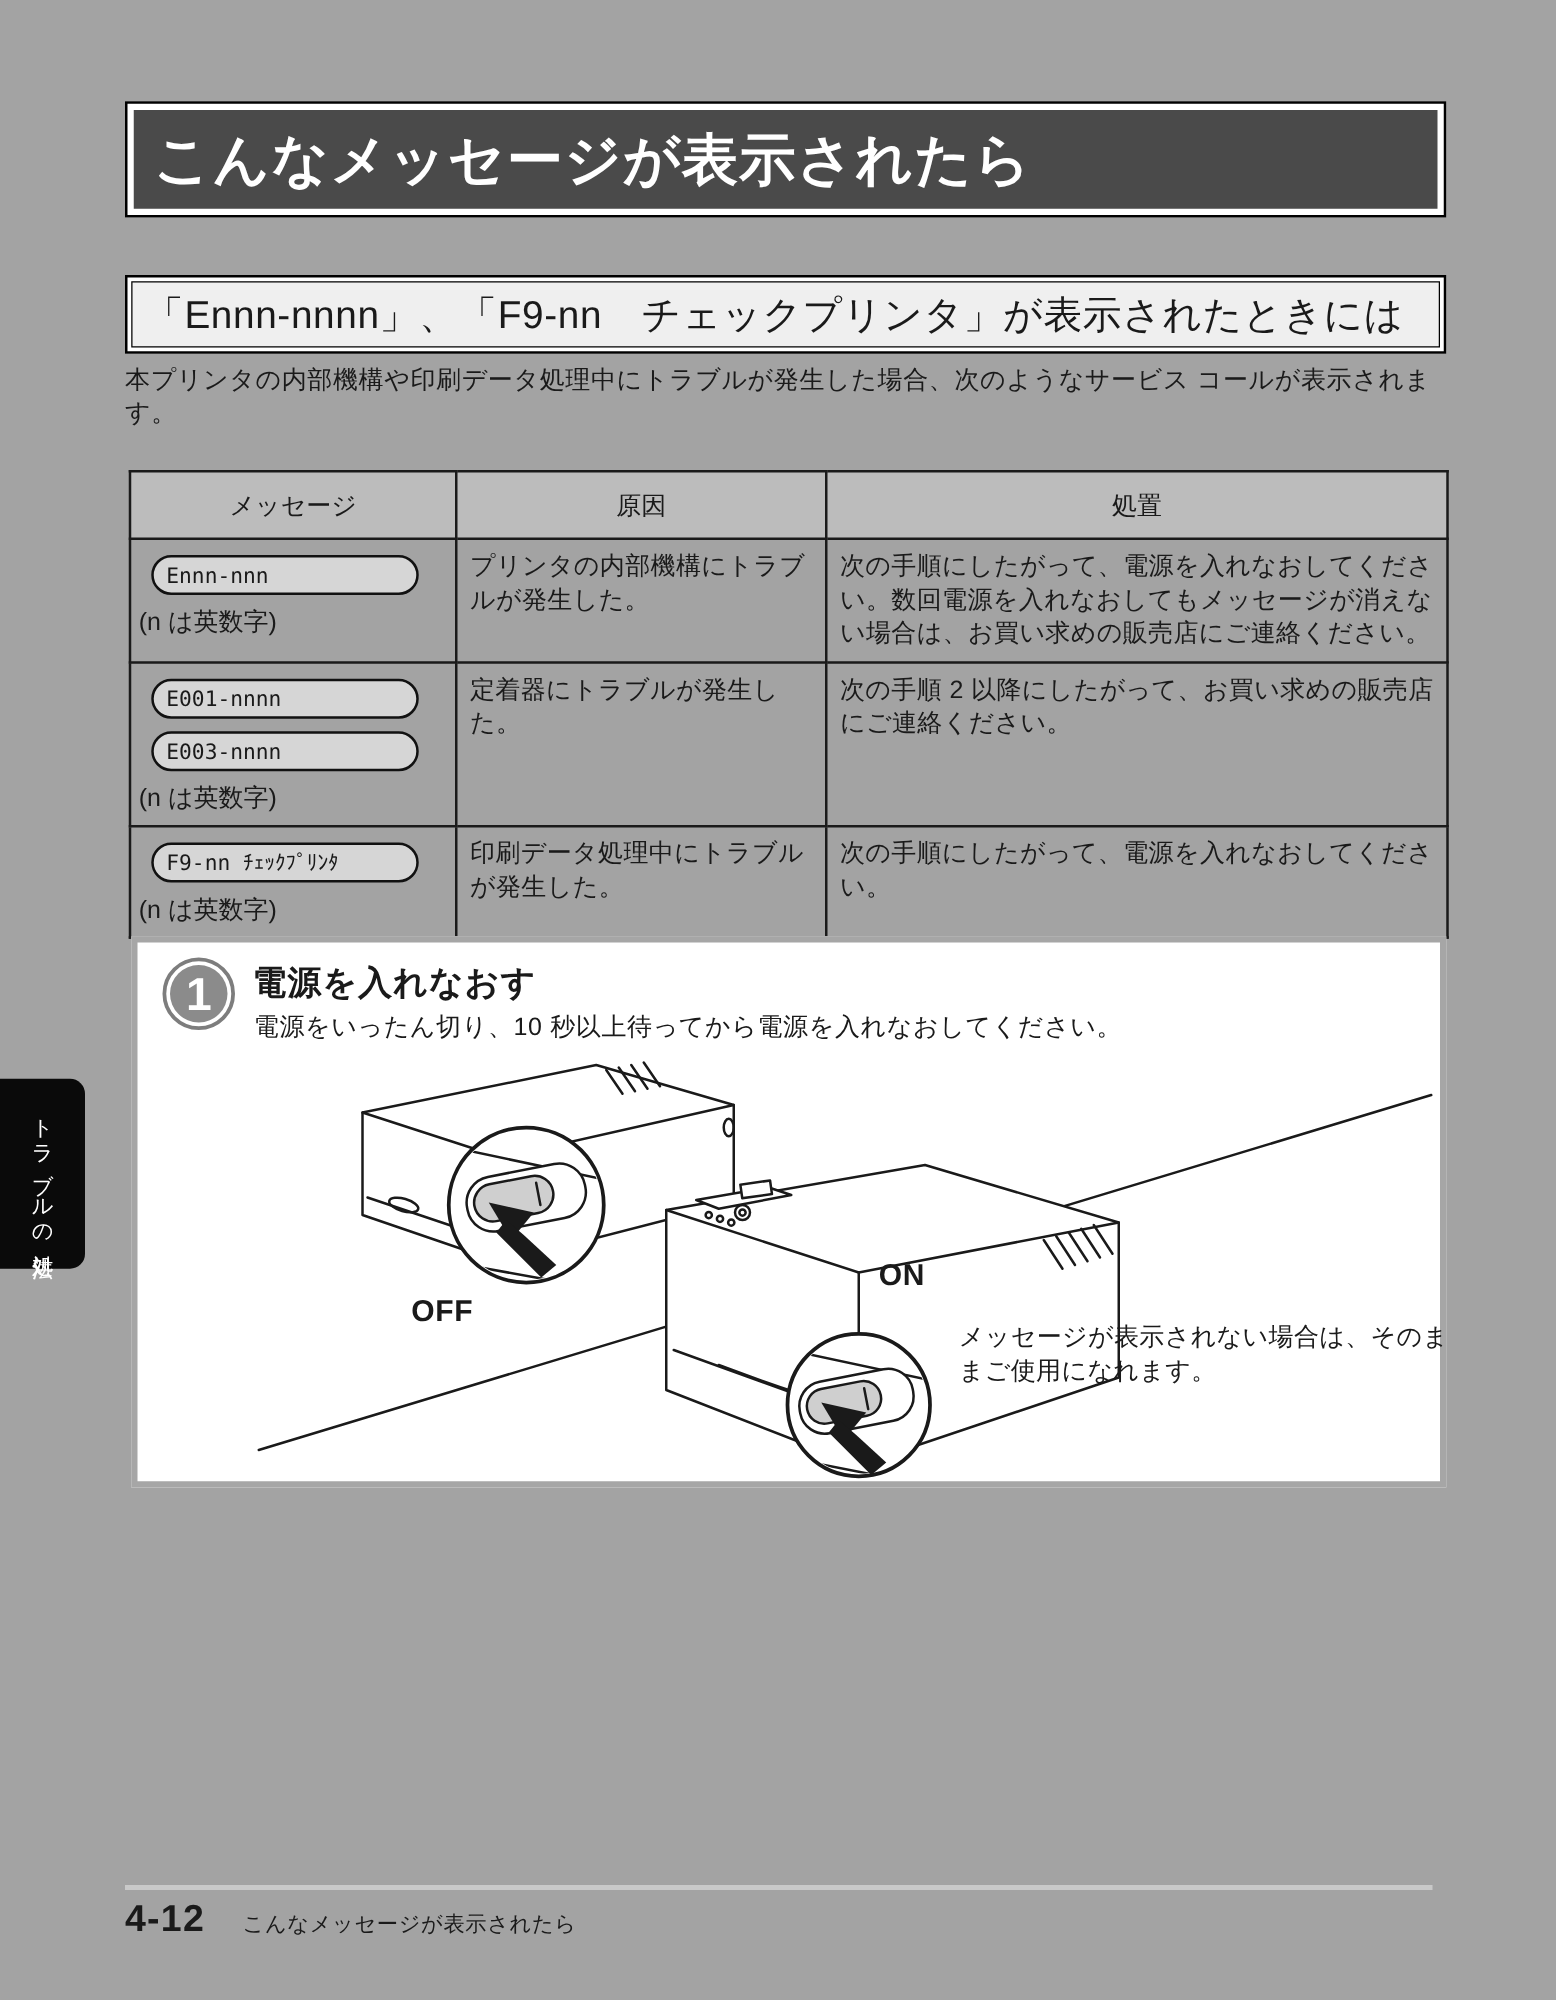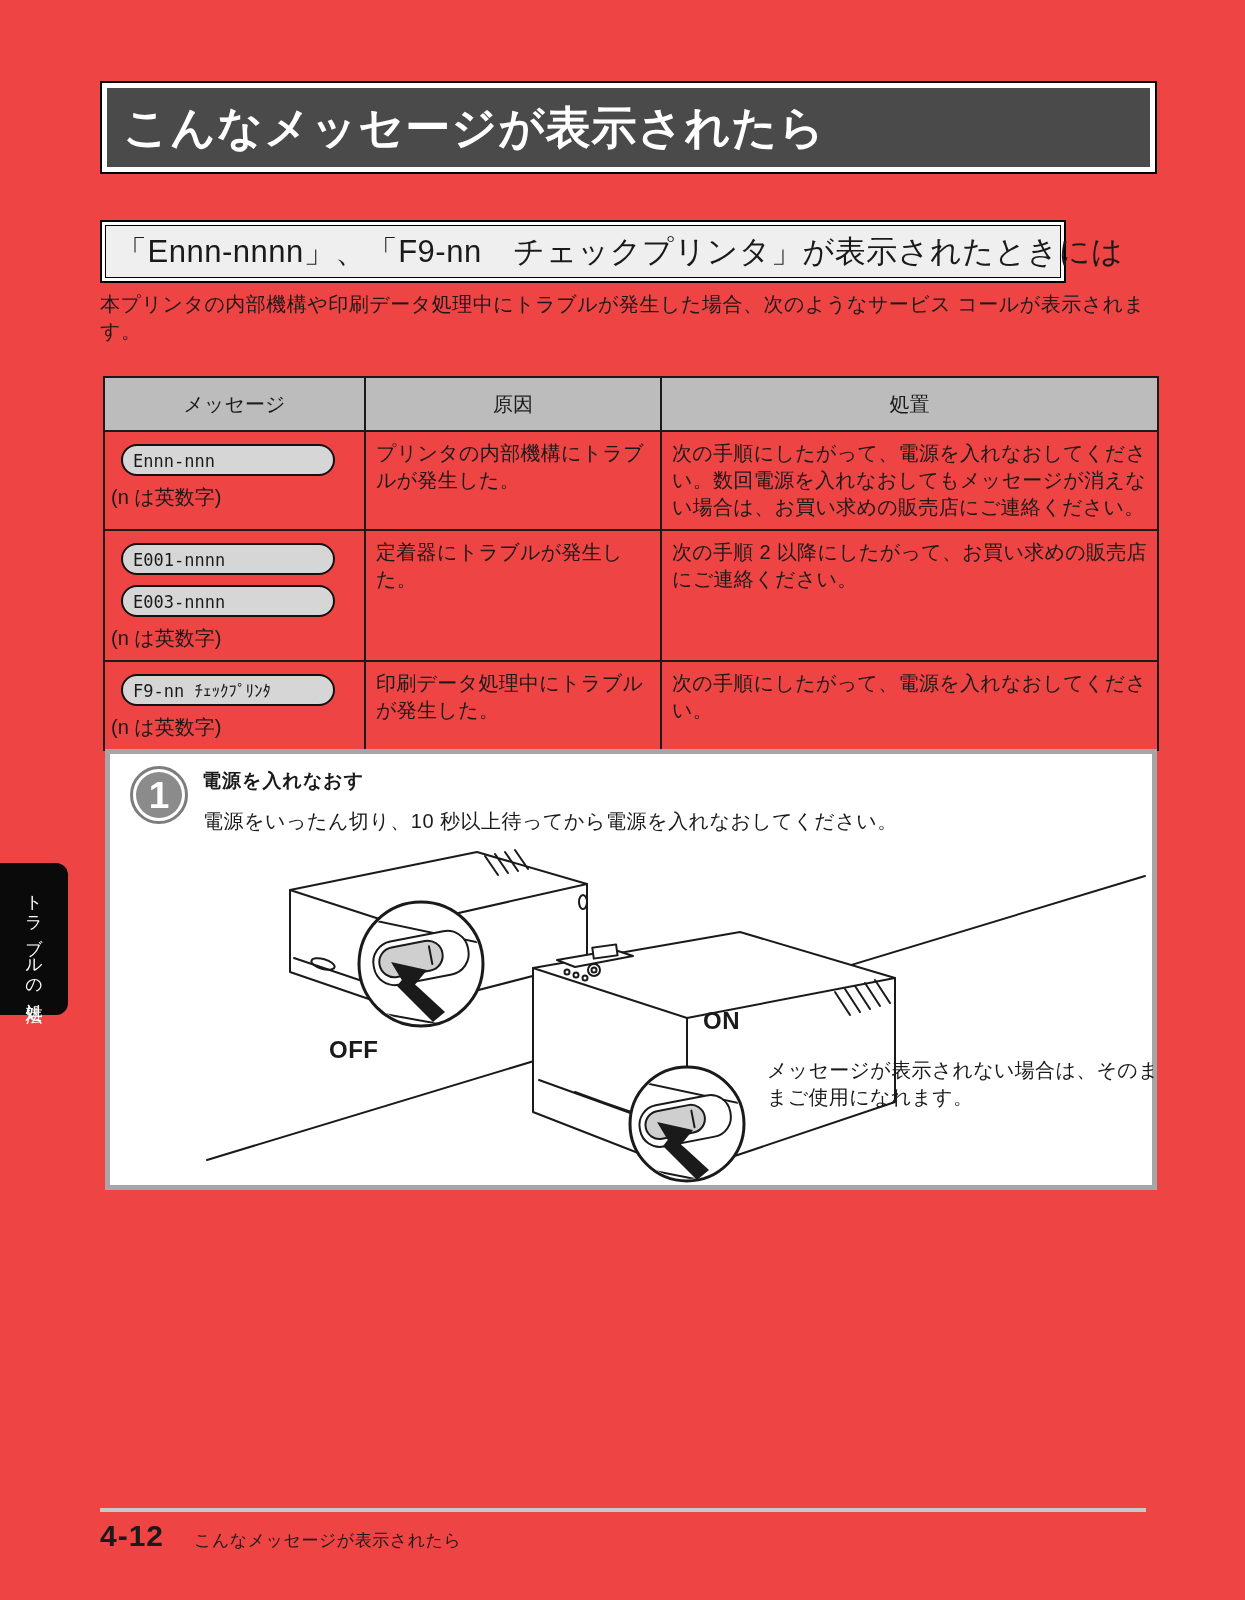--- a/index.html
+++ b/index.html
@@ -1,25 +1,25 @@
 <!DOCTYPE html>
 <html><head>
 <meta charset="utf-8">
 <style>
   html,body{margin:0;padding:0;background:#fff;}
   .page{
-    position:relative;width:1245px;height:1600px;background:#ef4444;
+    position:relative;width:1245px;height:1600px;background:#a3a3a3;
     font-family:"Liberation Sans","DejaVu Sans",sans-serif;color:#1a1a1a;overflow:hidden;
   }
   
   .banner{position:absolute;left:100px;top:81px;width:1057px;height:93px;border:2px solid #000;box-sizing:border-box;background:#fff;}
   .banner-inner{position:absolute;left:5px;top:5px;right:5px;bottom:5px;background:#4a4a4a;display:flex;align-items:center;}
   .banner-inner span{color:#fff;font-weight:bold;font-size:45px;letter-spacing:1px;padding-left:16px;}
   
-  .section-box{position:absolute;left:100px;top:220px;width:966px;height:63px;border:2px solid #000;box-sizing:border-box;background:#fff;}
+  .section-box{position:absolute;left:100px;top:220px;width:1057px;height:63px;border:2px solid #000;box-sizing:border-box;background:#fff;}
   .section-box-inner{position:absolute;left:3px;top:3px;right:3px;bottom:3px;border:1px solid #000;background:#efefef;display:flex;align-items:center;}
   .section-box-inner span{font-size:31px;font-weight:500;padding-left:10px;letter-spacing:0.5px;white-space:nowrap;}
   
   .intro{position:absolute;left:100px;top:291px;width:1064px;font-size:20px;line-height:27px;letter-spacing:0.5px;}
   
   table.svc{position:absolute;left:103px;top:376px;width:1054px;border-collapse:collapse;table-layout:fixed;}
   table.svc th,table.svc td{border:2px solid #1a1a1a;vertical-align:top;box-sizing:border-box;}
   table.svc th{background:#bcbcbc;height:54px;font-size:20px;font-weight:normal;text-align:center;vertical-align:middle;}
   .col-msg{width:261px;} .col-cause{width:296px;} .col-act{width:497px;}
   td.cell-txt{font-size:20px;line-height:27px;padding:8px 10px;letter-spacing:0.3px;}
@@ -27,21 +27,21 @@
   .lcd{display:block;width:214px;height:32px;margin-left:16px;background:#d6d6d6;border:2px solid #111;border-radius:16px;
        font-family:"DejaVu Sans Mono","Liberation Mono",monospace;font-size:17px;line-height:30px;padding-left:10px;box-sizing:border-box;}
   .lcd + .lcd{margin-top:10px;}
   .lcd-note{display:block;margin:8px 0 0 6px;font-size:20px;}
   .r1{height:94px;} .r2{height:126px;} .r3{height:88px;}
   
   .step-box{position:absolute;left:105px;top:749px;width:1052px;height:441px;border:5px solid #a6a6a6;box-sizing:border-box;background:#fff;}
   .step-badge{position:absolute;left:20px;top:12px;width:58px;height:58px;border:3px solid #7d7d7d;border-radius:50%;box-sizing:border-box;background:#fff;padding:3px;}
   .step-badge-inner{width:100%;height:100%;border-radius:50%;background:#8b8b8b;display:flex;align-items:center;justify-content:center;}
   .step-badge-inner span{color:#fff;font-weight:bold;font-size:37px;line-height:1;}
-  .step-title{position:absolute;left:92px;top:14px;font-size:19px;font-weight:bold;letter-spacing:1px;}
+  .step-title{position:absolute;left:92px;top:14px;font-size:27px;font-weight:bold;letter-spacing:1px;}
   .step-desc{position:absolute;left:93px;top:54px;font-size:20px;letter-spacing:0.5px;}
   .illus{position:absolute;left:85px;top:86px;width:960px;height:345px;}
   .sw-label{position:absolute;font-size:24px;font-weight:bold;letter-spacing:0.5px;}
   .lbl-off{left:219px;top:282px;}
   .lbl-on{left:593px;top:253px;}
   .step-notes{position:absolute;left:657px;top:303px;width:398px;}
   .step-notes p{margin:0;font-size:20px;font-weight:normal;line-height:27px;letter-spacing:0.3px;}
   .step-notes p + p{margin-top:9px;}
   
   .chapter-tab{position:absolute;left:0;top:863px;width:68px;height:152px;background:#0a0a0a;border-radius:0 12px 12px 0;display:flex;align-items:center;justify-content:center;}

